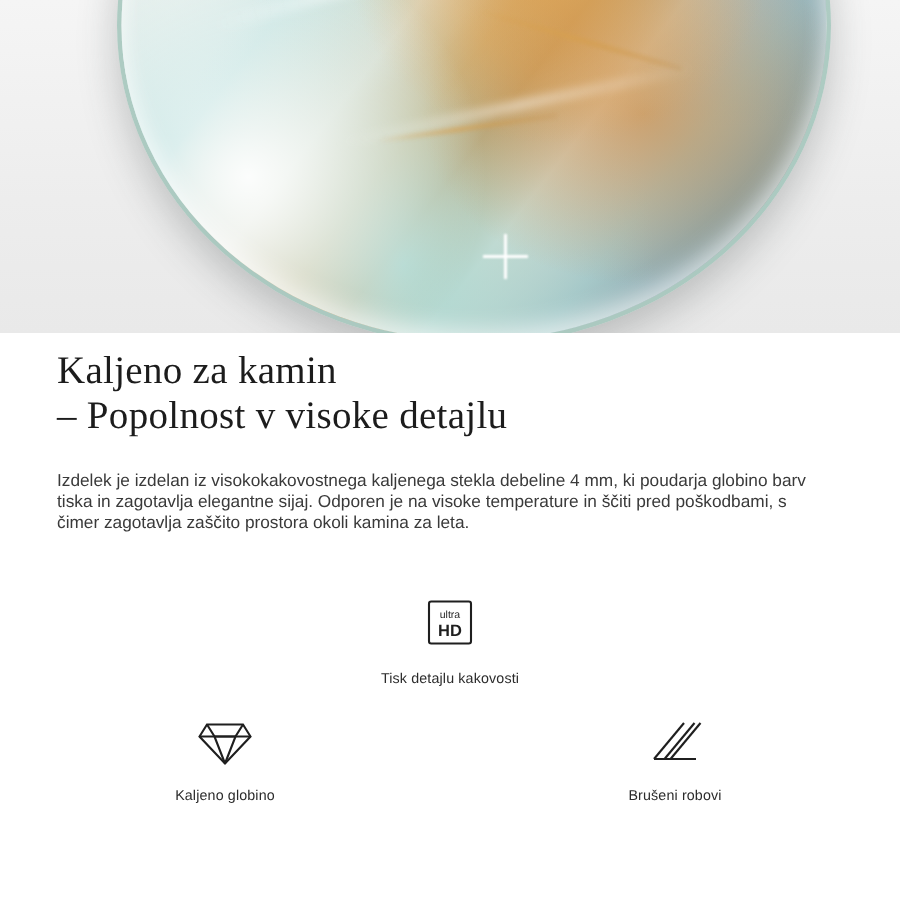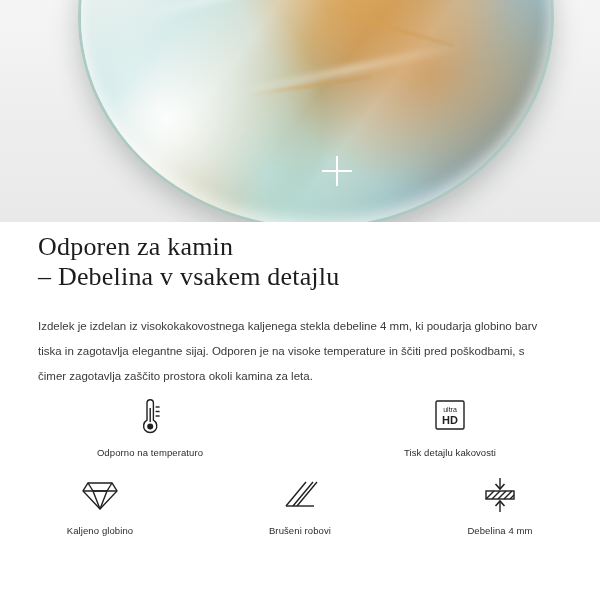--- a/index.html
+++ b/index.html
@@ -123,21 +123,21 @@
     line-height: 30px;
     color: #1c1c1c;
     font-weight: 400;
     margin: 0;
     letter-spacing: .2px;
   }
   .headline .line2 { display: block; }
   .body-text {
     margin: 22px 0 0 0;
     font-size: 11.5px;
-    line-height: 25px;
+    line-height: 14px;
     color: #3a3a3a;
     width: 512px;
   }
 
   
   .features {
     position: absolute;
     left: 0;
     top: 395px;
     width: 600px;
@@ -184,43 +184,30 @@
       <div class="plate-streak streak1"></div>
       <div class="plate-streak streak2"></div>
 
       <div class="plate-edge"></div>
     </div>
     <div class="sparkle"></div>
   </div>
 
   <div class="content">
     <h1 class="headline">
-      <span>Odporen za kamin</span>
-      <span class="line2">– Debelina v vsakem detajlu</span>
+      <span>Kaljeno za kamin</span>
+      <span class="line2">– Popolnost v visoke detajlu</span>
     </h1>
     <p class="body-text">Izdelek je izdelan iz visokokakovostnega kaljenega stekla debeline 4 mm, ki poudarja globino barv tiska in zagotavlja elegantne sijaj. Odporen je na visoke temperature in ščiti pred poškodbami, s čimer zagotavlja zaščito prostora okoli kamina za leta.</p>
   </div>
 
   <div class="features">
 
     <div class="feature-row">
 
-      <div class="feature">
-        <div class="icon-box">
-          <svg width="34" height="40" viewBox="0 0 34 40" fill="none" stroke="#1f1f1f" stroke-width="1.4">
-            <path d="M14 6a3.2 3.2 0 0 1 6.4 0v17.2a6.6 6.6 0 1 1-6.4 0z"></path>
-            <line x1="17.2" y1="11" x2="17.2" y2="25"></line>
-            <circle cx="17.2" cy="29.6" r="3" fill="#1f1f1f" stroke="none"></circle>
-            <line x1="22.6" y1="10" x2="26.6" y2="10"></line>
-            <line x1="22.6" y1="14.5" x2="26.6" y2="14.5"></line>
-            <line x1="22.6" y1="19" x2="26.6" y2="19"></line>
-          </svg>
-        </div>
-        <div class="caption">Odporno na temperaturo</div>
-      </div>
 
       <div class="feature">
         <div class="icon-box">
           <svg width="40" height="38" viewBox="0 0 40 38">
             <rect x="6" y="3" width="28" height="28" rx="1.5" fill="none" stroke="#1f1f1f" stroke-width="1.4"></rect>
             <text x="20" y="14" font-family="Liberation Sans, sans-serif" font-size="7" fill="#1f1f1f" text-anchor="middle">ultra</text>
             <text x="20" y="26" font-family="Liberation Sans, sans-serif" font-size="11" font-weight="bold" fill="#1f1f1f" text-anchor="middle">HD</text>
           </svg>
         </div>
         <div class="caption">Tisk detajlu kakovosti</div>
@@ -249,30 +236,17 @@
           <svg width="40" height="34" viewBox="0 0 40 34" fill="none" stroke="#1f1f1f" stroke-width="1.4">
             <path d="M6 28 L26 4"></path>
             <path d="M13 28 L33 4"></path>
             <path d="M20 28 L40 4" transform="translate(-3,0)"></path>
             <path d="M6 28 H34"></path>
           </svg>
         </div>
         <div class="caption">Brušeni robovi</div>
       </div>
 
-      <div class="feature">
-        <div class="icon-box">
-          <svg width="40" height="40" viewBox="0 0 40 40" fill="none" stroke="#1f1f1f" stroke-width="1.4">
-            <path d="M20 3 V13"></path>
-            <path d="M15.5 9 L20 14 L24.5 9" stroke-width="1.6"></path>
-            <rect x="6" y="16" width="28" height="8" fill="none"></rect>
-            <path d="M6 24 L14 16 M12 24 L20 16 M18 24 L26 16 M24 24 L32 16 M30 24 L34 20"></path>
-            <path d="M20 37 V27"></path>
-            <path d="M15.5 31 L20 26 L24.5 31" stroke-width="1.6"></path>
-          </svg>
-        </div>
-        <div class="caption">Debelina 4 mm</div>
-      </div>
 
     </div>
   </div>
 
 </div>
 
 </body></html>

